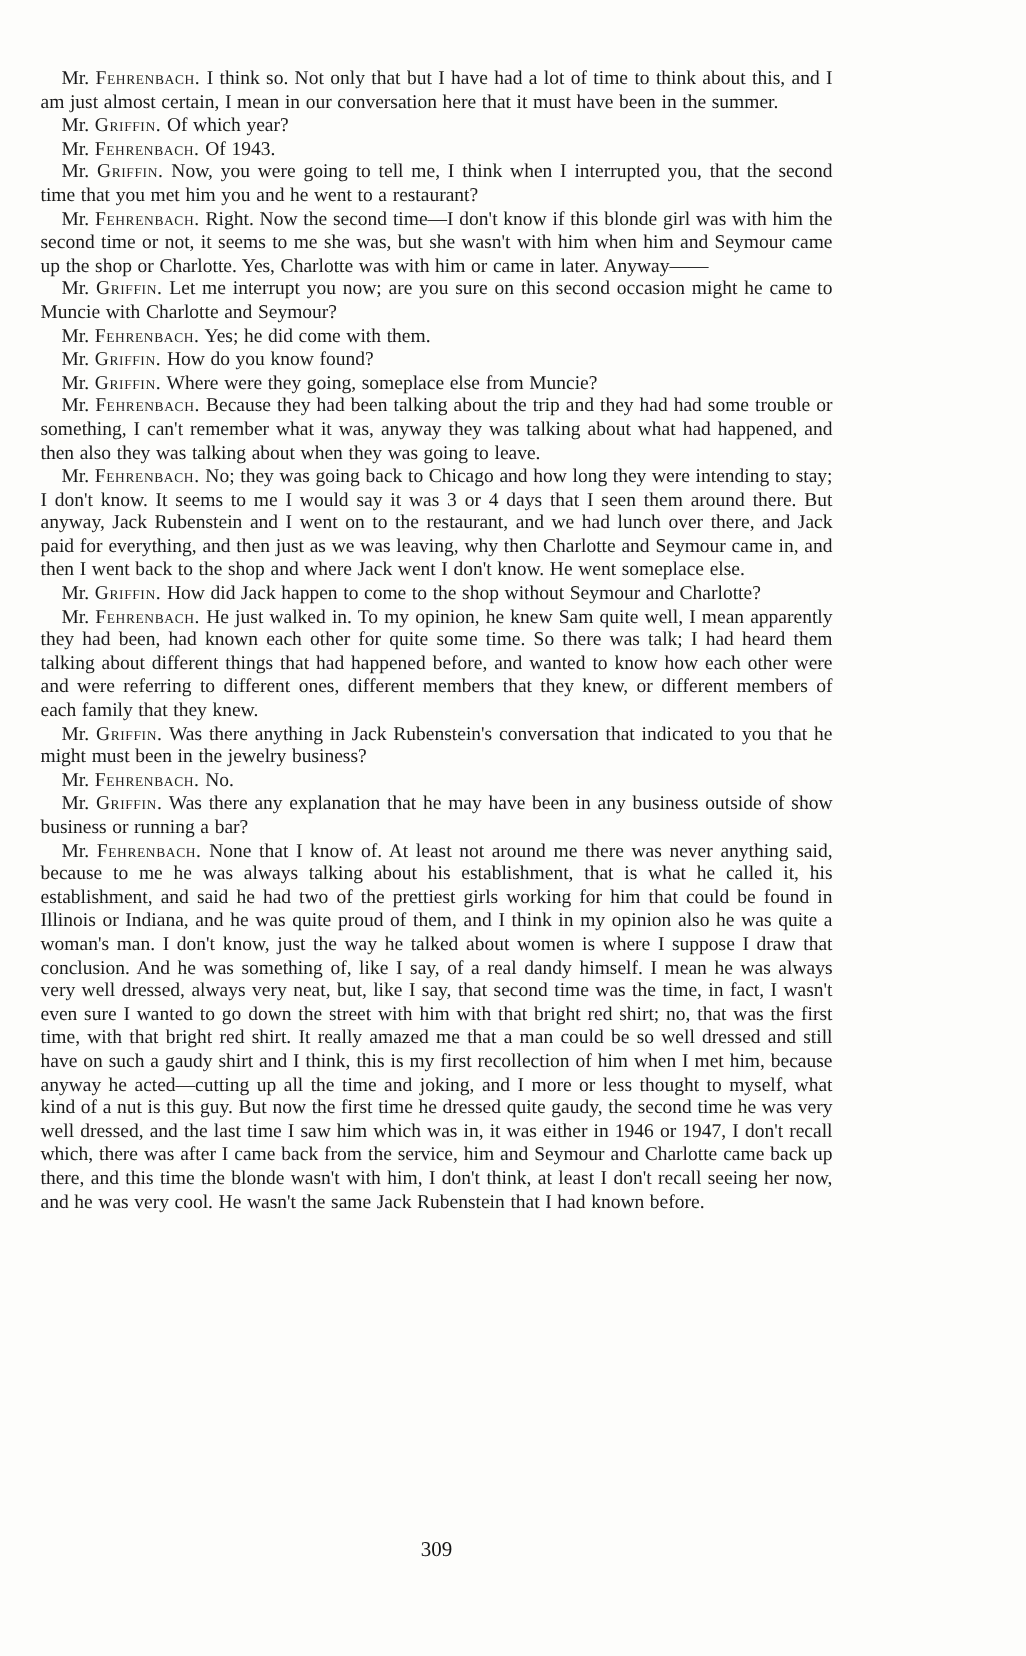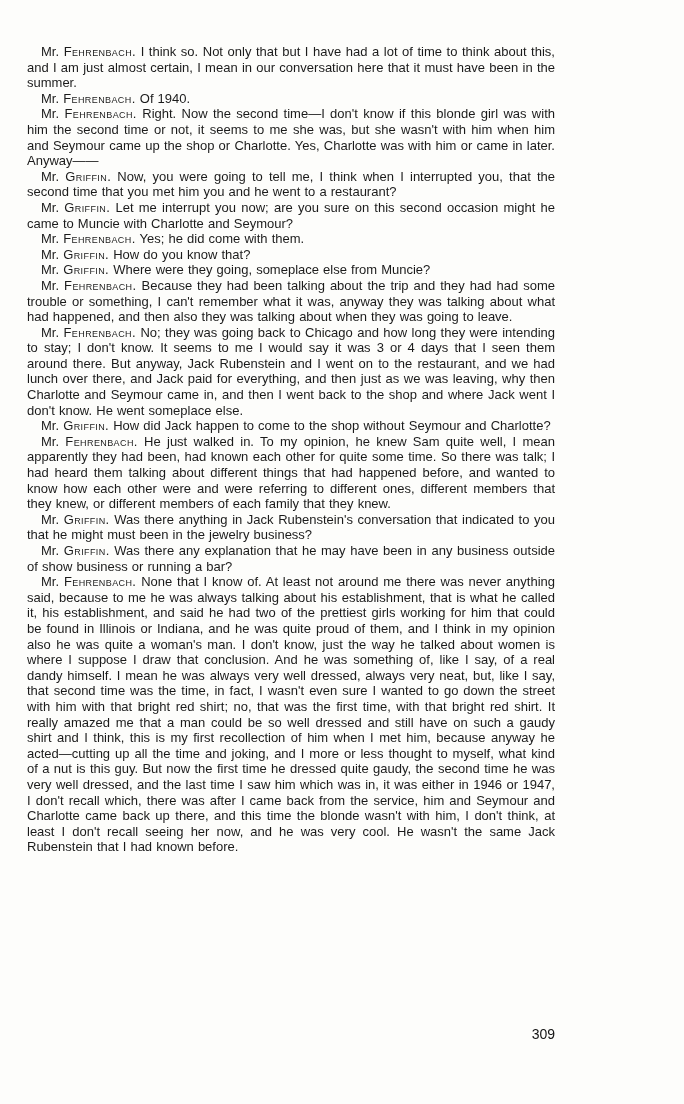--- a/index.html
+++ b/index.html
@@ -6,21 +6,21 @@
   html, body {
     margin: 0;
     padding: 0;
     background: #ffffff;
   }
   .page {
     position: relative;
     width: 684px;
     height: 1104px;
     background: #fdfdfb;
-    font-family: Liberation Sans, sans-serif;
+    font-family: Liberation Serif, serif;
     color: #1b1b1b;
     overflow: hidden;
   }
   .textblock {
     position: absolute;
     left: 27px;
     top: 44px;
     width: 528px;
   }
   p.qa {
@@ -34,59 +34,61 @@
   }
   .speaker-name {
     font-variant: small-caps;
     letter-spacing: 0.4px;
   }
   .pageno {
     position: absolute;
     left: 27px;
     top: 1026px;
     width: 528px;
-    text-align: right;
+    text-align: center;
     font-size: 14px;
     line-height: 16px;
     color: #141414;
   }
 </style>
 </head>
 <body>
 
 <div class="page">
   <div class="textblock">
 
     <p class="qa"><span class="speaker-title">Mr.</span> <span class="speaker-name">Fehrenbach.</span> <span>I think so.  Not only that but I have had a lot of time to think about this, and I am just almost certain, I mean in our conversation here that it must have been in the summer.</span></p>
 
+    <p class="qa"><span class="speaker-title">Mr.</span> <span class="speaker-name">Griffin.</span> <span>Of which year?</span></p>
 
-    <p class="qa"><span class="speaker-title">Mr.</span> <span class="speaker-name">Fehrenbach.</span> <span>Of 1940.</span></p>
+    <p class="qa"><span class="speaker-title">Mr.</span> <span class="speaker-name">Fehrenbach.</span> <span>Of 1943.</span></p>
+
+    <p class="qa"><span class="speaker-title">Mr.</span> <span class="speaker-name">Griffin.</span> <span>Now, you were going to tell me, I think when I interrupted you, that the second time that you met him you and he went to a restaurant?</span></p>
 
     <p class="qa"><span class="speaker-title">Mr.</span> <span class="speaker-name">Fehrenbach.</span> <span>Right.  Now the second time—I don't know if this blonde girl was with him the second time or not, it seems to me she was, but she wasn't with him when him and Seymour came up the shop or Charlotte.  Yes, Charlotte was with him or came in later.  Anyway——</span></p>
-
-    <p class="qa"><span class="speaker-title">Mr.</span> <span class="speaker-name">Griffin.</span> <span>Now, you were going to tell me, I think when I interrupted you, that the second time that you met him you and he went to a restaurant?</span></p>
 
     <p class="qa"><span class="speaker-title">Mr.</span> <span class="speaker-name">Griffin.</span> <span>Let me interrupt you now; are you sure on this second occasion might he came to Muncie with Charlotte and Seymour?</span></p>
 
     <p class="qa"><span class="speaker-title">Mr.</span> <span class="speaker-name">Fehrenbach.</span> <span>Yes; he did come with them.</span></p>
 
-    <p class="qa"><span class="speaker-title">Mr.</span> <span class="speaker-name">Griffin.</span> <span>How do you know that?</span></p>
+    <p class="qa"><span class="speaker-title">Mr.</span> <span class="speaker-name">Griffin.</span> <span>How do you know found?</span></p>
 
     <p class="qa"><span class="speaker-title">Mr.</span> <span class="speaker-name">Griffin.</span> <span>Where were they going, someplace else from Muncie?</span></p>
 
     <p class="qa"><span class="speaker-title">Mr.</span> <span class="speaker-name">Fehrenbach.</span> <span>Because they had been talking about the trip and they had had some trouble or something, I can't remember what it was, anyway they was talking about what had happened, and then also they was talking about when they was going to leave.</span></p>
 
     <p class="qa"><span class="speaker-title">Mr.</span> <span class="speaker-name">Fehrenbach.</span> <span>No; they was going back to Chicago and how long they were intending to stay; I don't know.  It seems to me I would say it was 3 or 4 days that I seen them around there.  But anyway, Jack Rubenstein and I went on to the restaurant, and we had lunch over there, and Jack paid for everything, and then just as we was leaving, why then Charlotte and Seymour came in, and then I went back to the shop and where Jack went I don't know.  He went someplace else.</span></p>
 
     <p class="qa"><span class="speaker-title">Mr.</span> <span class="speaker-name">Griffin.</span> <span>How did Jack happen to come to the shop without Seymour and Charlotte?</span></p>
 
     <p class="qa"><span class="speaker-title">Mr.</span> <span class="speaker-name">Fehrenbach.</span> <span>He just walked in.  To my opinion, he knew Sam quite well, I mean apparently they had been, had known each other for quite some time.  So there was talk; I had heard them talking about different things that had happened before, and wanted to know how each other were and were referring to different ones, different members that they knew, or different members of each family that they knew.</span></p>
 
     <p class="qa"><span class="speaker-title">Mr.</span> <span class="speaker-name">Griffin.</span> <span>Was there anything in Jack Rubenstein's conversation that indicated to you that he might must been in the jewelry business?</span></p>
 
+    <p class="qa"><span class="speaker-title">Mr.</span> <span class="speaker-name">Fehrenbach.</span> <span>No.</span></p>
 
     <p class="qa"><span class="speaker-title">Mr.</span> <span class="speaker-name">Griffin.</span> <span>Was there any explanation that he may have been in any business outside of show business or running a bar?</span></p>
 
     <p class="qa"><span class="speaker-title">Mr.</span> <span class="speaker-name">Fehrenbach.</span> <span>None that I know of.  At least not around me there was never anything said, because to me he was always talking about his establishment, that is what he called it, his establishment, and said he had two of the prettiest girls working for him that could be found in Illinois or Indiana, and he was quite proud of them, and I think in my opinion also he was quite a woman's man.  I don't know, just the way he talked about women is where I suppose I draw that conclusion.  And he was something of, like I say, of a real dandy himself.  I mean he was always very well dressed, always very neat, but, like I say, that second time was the time, in fact, I wasn't even sure I wanted to go down the street with him with that bright red shirt; no, that was the first time, with that bright red shirt.  It really amazed me that a man could be so well dressed and still have on such a gaudy shirt and I think, this is my first recollection of him when I met him, because anyway he acted—cutting up all the time and joking, and I more or less thought to myself, what kind of a nut is this guy.  But now the first time he dressed quite gaudy, the second time he was very well dressed, and the last time I saw him which was in, it was either in 1946 or 1947, I don't recall which, there was after I came back from the service, him and Seymour and Charlotte came back up there, and this time the blonde wasn't with him, I don't think, at least I don't recall seeing her now, and he was very cool.  He wasn't the same Jack Rubenstein that I had known before.</span></p>
 
 
   </div>
 
   <div class="pageno">309</div>
 </div>

